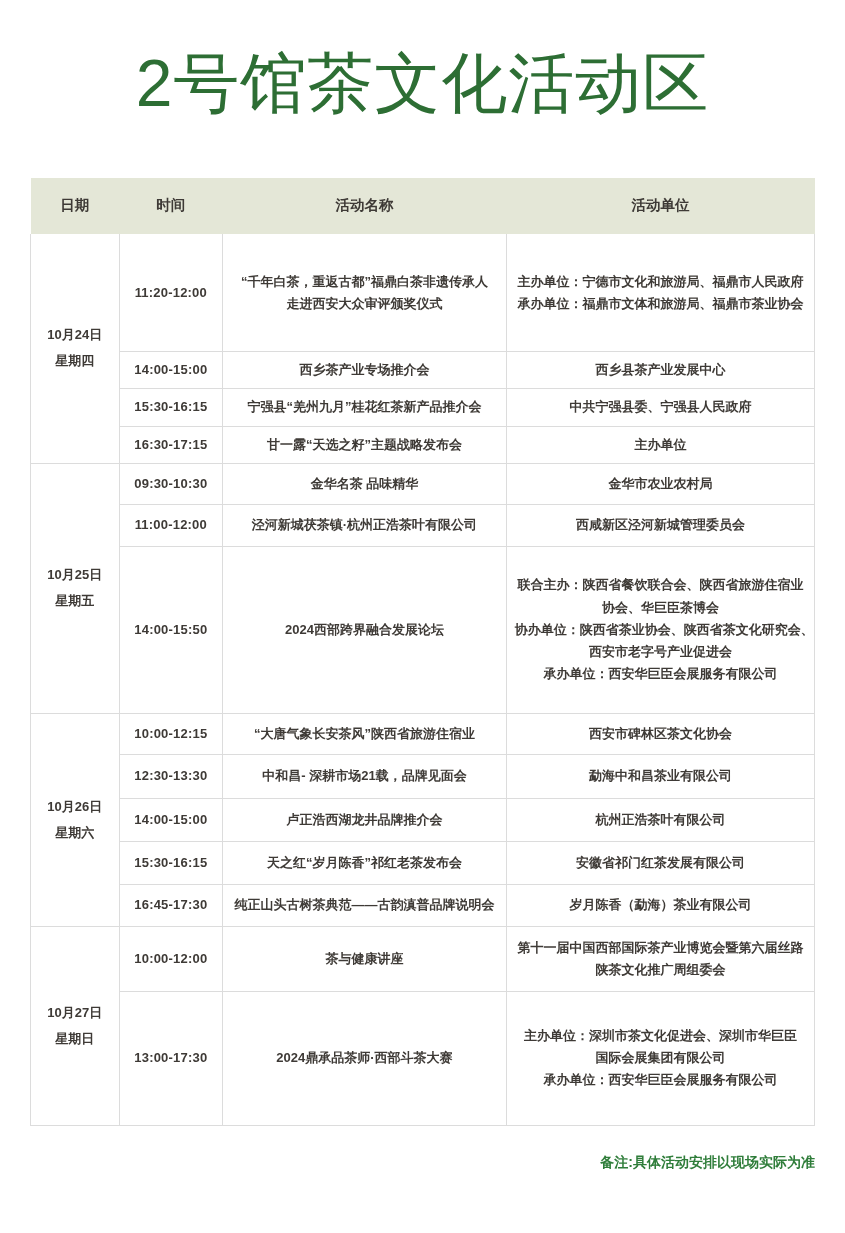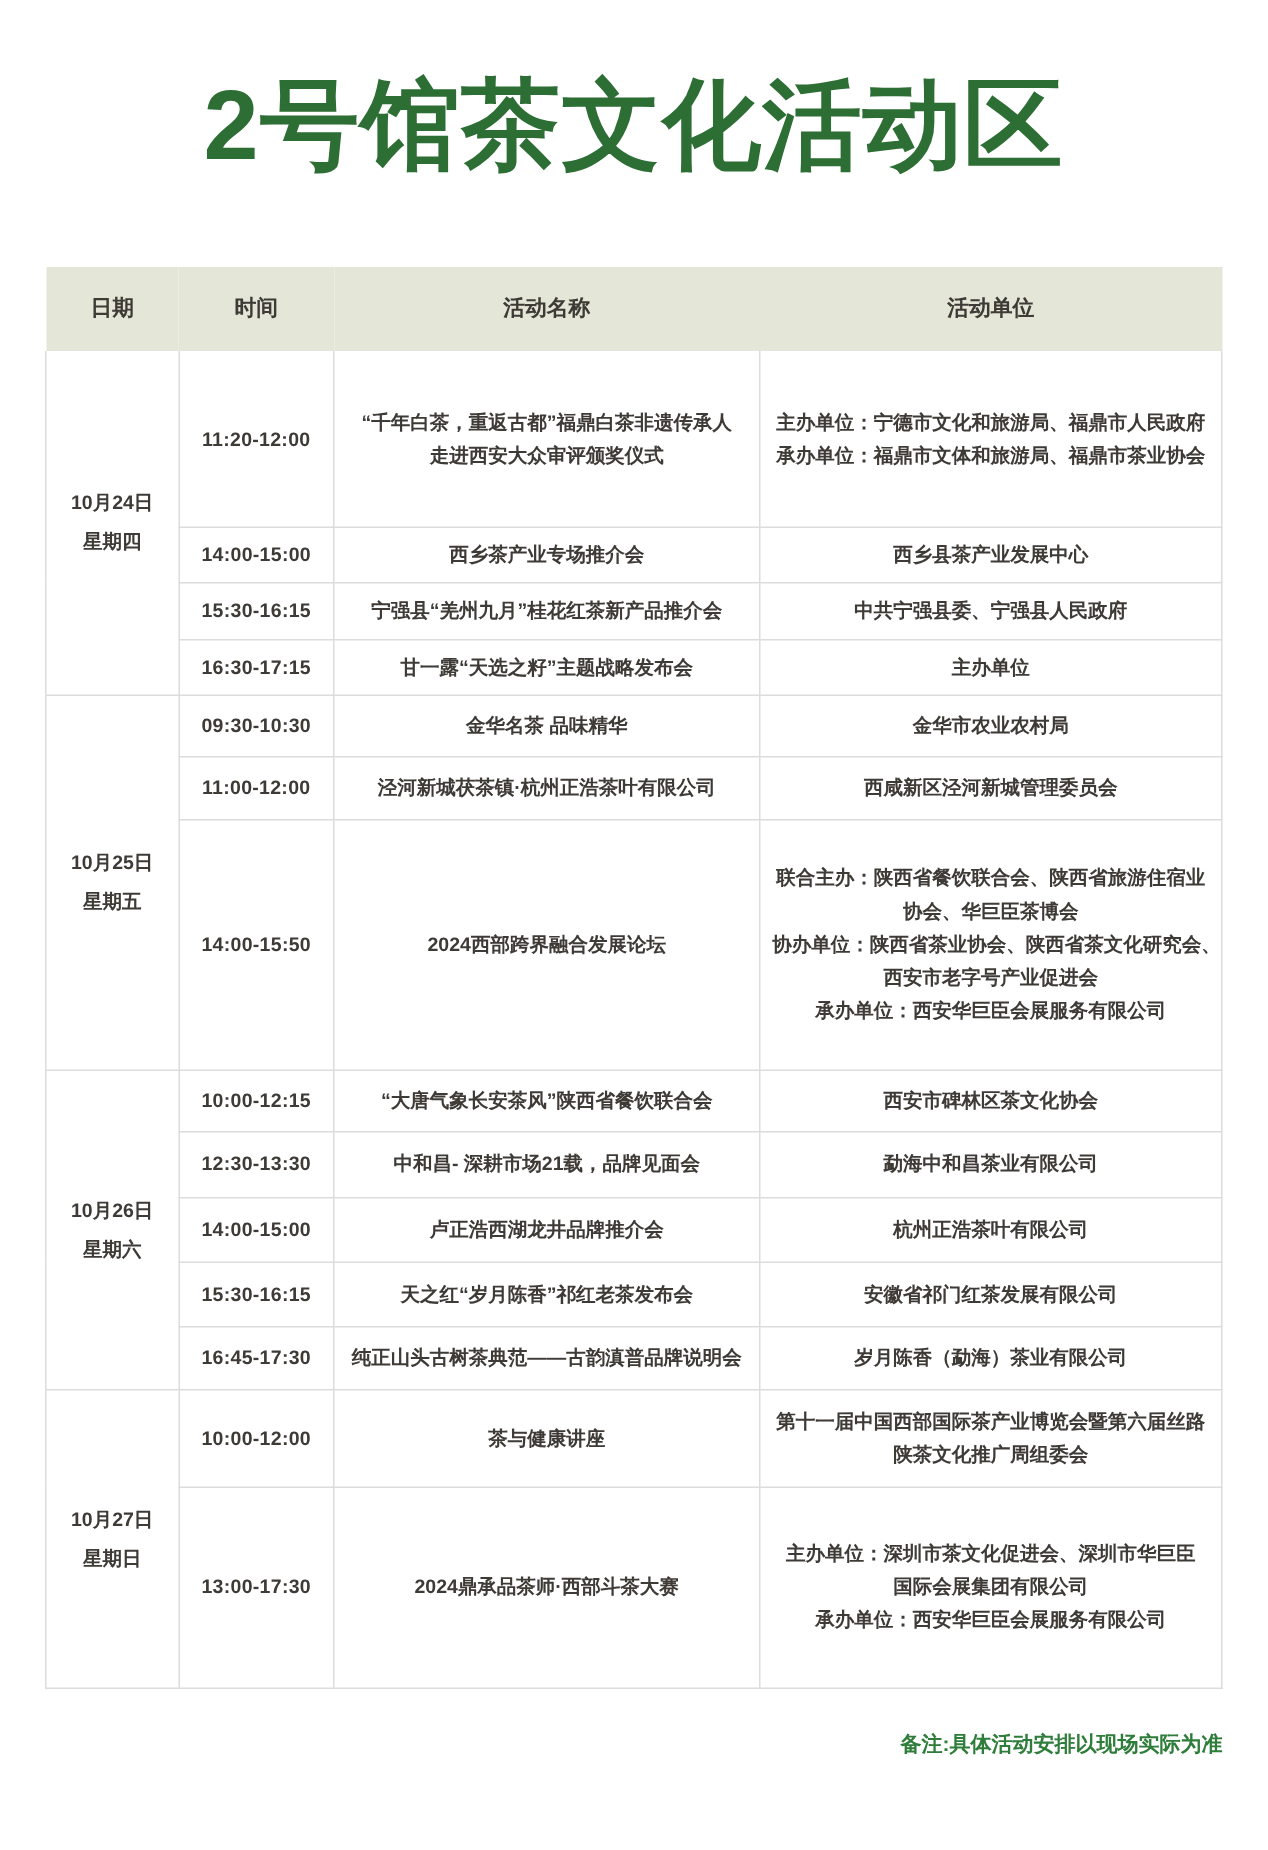--- a/index.html
+++ b/index.html
@@ -8,21 +8,21 @@
     width: 845px; height: 1233px;
     background: #ffffff;
     font-family: "Liberation Sans", "DejaVu Sans", sans-serif;
     color: var(--text, #3e3a36);
     overflow: hidden;
   }
   .page-title {
     margin: 46px 0 0;
     text-align: center;
     font-size: 66px;
-    font-weight: 700;
+    font-weight: 400;
     letter-spacing: 1px;
     line-height: 1.15;
     color: var(--title_green, #2d6e34);
   }
   .table-wrap { margin: 56px 30px 0; }
   table.schedule {
     width: 100%;
     border-collapse: collapse;
     table-layout: fixed;
   }
@@ -175,21 +175,21 @@
         </tr>
         <tr class="group-start" style="height: 41px;">
           <td class="date-cell" rowspan="5">
             <div>10月26日</div>
             <div>星期六</div>
           </td>
           <td class="time-cell">
             <div>10:00-12:15</div>
           </td>
           <td class="name-cell">
-            <div>“大唐气象长安茶风”陕西省餐饮联合会</div>
+            <div>“大唐气象长安茶风”陕西省旅游住宿业</div>
           </td>
           <td class="unit-cell">
             <div>西安市碑林区茶文化协会</div>
           </td>
         </tr>
         <tr style="height: 44px; margin-top: 34px;">
           <td class="time-cell">
             <div>12:30-13:30</div>
           </td>
           <td class="name-cell">

